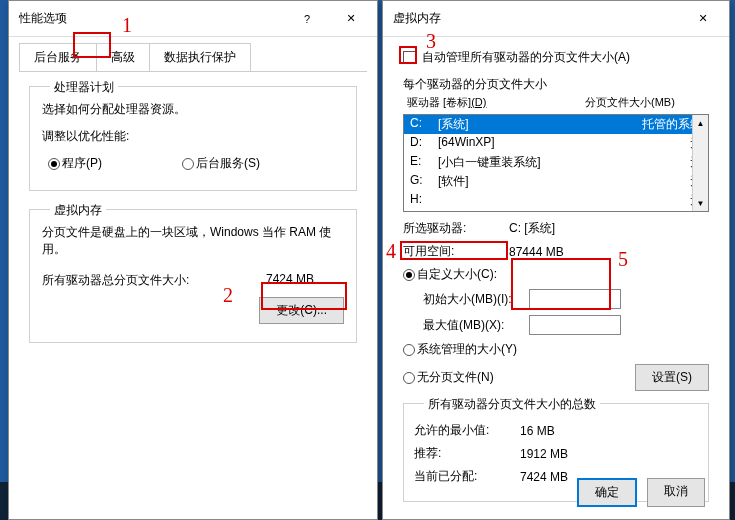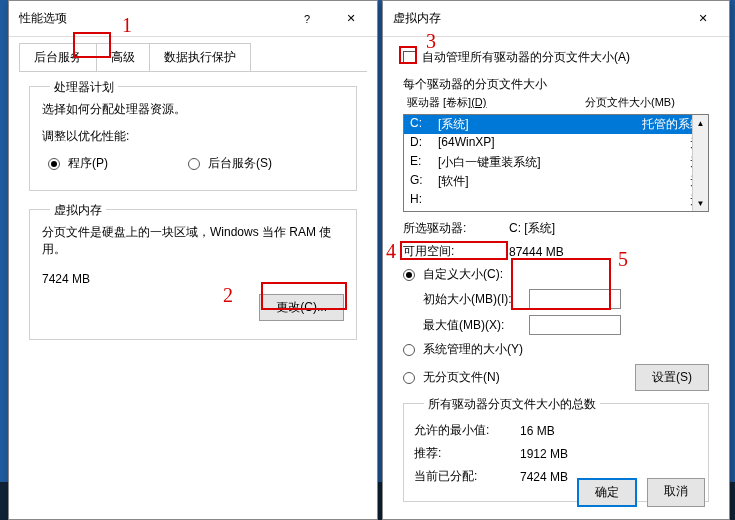--- a/index.html
+++ b/index.html
@@ -73,21 +73,21 @@
 }
 .group-title {
   position: absolute;
   top: -8px;
   left: 20px;
   background: #fff;
   padding: 0 4px;
 }
 .row { margin-bottom: 10px; }
 .radio-row { display: flex; gap: 80px; margin-left: 6px; }
-.radio-item { display: flex; align-items: center; gap: 8px; }
+.radio-item { display: flex; align-items: center; gap: 2px; }
 .radio {
   width: 12px; height: 12px; border: 1px solid #555; border-radius: 50%;
   display: inline-flex; align-items: center; justify-content: center;
 }
 .radio.checked::after {
   content: ""; width: 6px; height: 6px; background: #000; border-radius: 50%;
 }
 .btn {
   display: inline-block;
   padding: 4px 16px;
@@ -220,20 +220,21 @@
           <span class="radio"></span>
           <span>后台服务(S)</span>
         </label>
       </div>
     </div>
 
     <div class="groupbox">
       <span class="group-title">虚拟内存</span>
       <div class="row">分页文件是硬盘上的一块区域，Windows 当作 RAM 使用。</div>
       <div class="data-row" style="margin-top:14px">
+        <span>所有驱动器总分页文件大小:</span>
         <span style="margin-right:30px">7424 MB</span>
       </div>
       <div class="right-align" style="margin-top:8px">
         <span class="btn">更改(C)...</span>
       </div>
     </div>
   </div>
 </div>
 
 <div class="window win-right">

